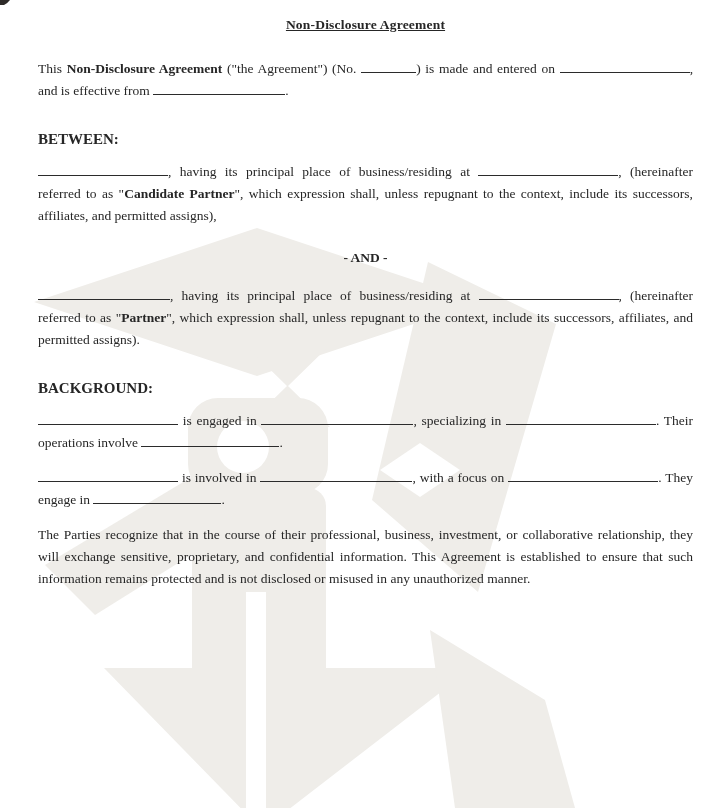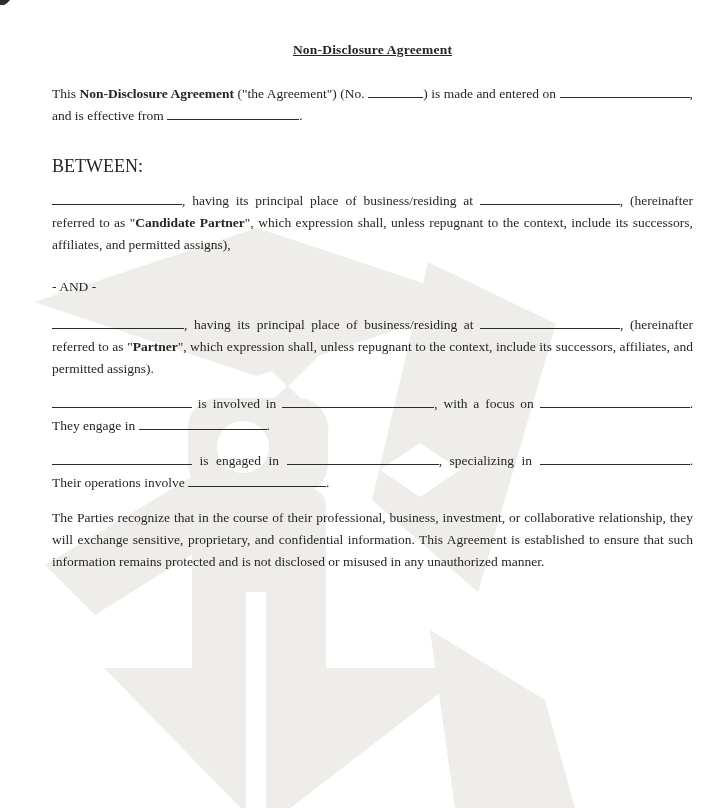--- a/index.html
+++ b/index.html
@@ -16,42 +16,41 @@
     pointer-events:none;
   }
   .corner-mark {
     position:absolute; left:0; top:0;
     width:10px; height:5px;
     background:#2e2b28;
     clip-path:polygon(0 0,100% 0,72% 60%,40% 100%,0 100%);
   }
   .content {
     position:relative;
-    padding:42px 27px 0 38px;
+    padding:17px 27px 0 38px;
     font-size:13.5px;
-    margin-left:14px;
   }
   h1.doc-title {
     font-size:13.5px; font-weight:bold;
     text-align:center;
     text-decoration:underline;
     margin:0 0 25px 0;
     letter-spacing:0.2px;
   }
   h2.sec {
-    font-size:18px; font-weight:normal;
+    font-size:15px; font-weight:bold;
     margin:29px 0 13px 0;
   }
   p.para {
     line-height:22px;
     text-align:justify;
     margin:0 0 13px 0;
   }
   p.and-sep {
-    font-weight:normal;
+    text-align:center; font-weight:bold;
     line-height:22px;
     margin:20px 0 16px 0;
   }
   p.bold-para { font-weight:bold; }
   .blank {
     display:inline-block;
     border-bottom:1px solid #2b2b2b;
     height:13px;
     vertical-align:baseline;
   }
@@ -90,23 +89,24 @@
 
     <h2 class="sec">BETWEEN:</h2>
 
     <p class="para"><span class="blank" style="width: 130px;"></span>, having its principal place of business/residing at <span class="blank" style="width: 140px;"></span>, (hereinafter referred to as "<b>Candidate Partner</b>", which expression shall, unless repugnant to the context, include its successors, affiliates, and permitted assigns),</p>
 
     <p class="and-sep">- AND -</p>
 
     <p class="para"><span class="blank" style="width: 132px;"></span>, having its principal place of business/residing at <span class="blank" style="width: 140px;"></span>, (hereinafter referred to as "<b>Partner</b>", which expression shall, unless repugnant to the context, include its successors, affiliates, and permitted assigns).</p>
 
 
+    <h2 class="sec">BACKGROUND:</h2>
+
+    <p class="para"><span class="blank" style="width: 140px;"></span> is engaged in <span class="blank" style="width: 152px;"></span>, specializing in <span class="blank" style="width: 150px;"></span>. Their operations involve <span class="blank" style="width: 138px;"></span>.</p>
 
     <p class="para"><span class="blank" style="width: 140px;"></span> is involved in <span class="blank" style="width: 152px;"></span>, with a focus on <span class="blank" style="width: 150px;"></span>. They engage in <span class="blank" style="width: 128px;"></span>.</p>
-
-    <p class="para"><span class="blank" style="width: 140px;"></span> is engaged in <span class="blank" style="width: 152px;"></span>, specializing in <span class="blank" style="width: 150px;"></span>. Their operations involve <span class="blank" style="width: 138px;"></span>.</p>
 
     <p class="para">The Parties recognize that in the course of their professional, business, investment, or collaborative relationship, they will exchange sensitive, proprietary, and confidential information. This Agreement is established to ensure that such information remains protected and is not disclosed or misused in any unauthorized manner.</p>
 
 
 
   </div>
 </div>
 
 </body></html>

